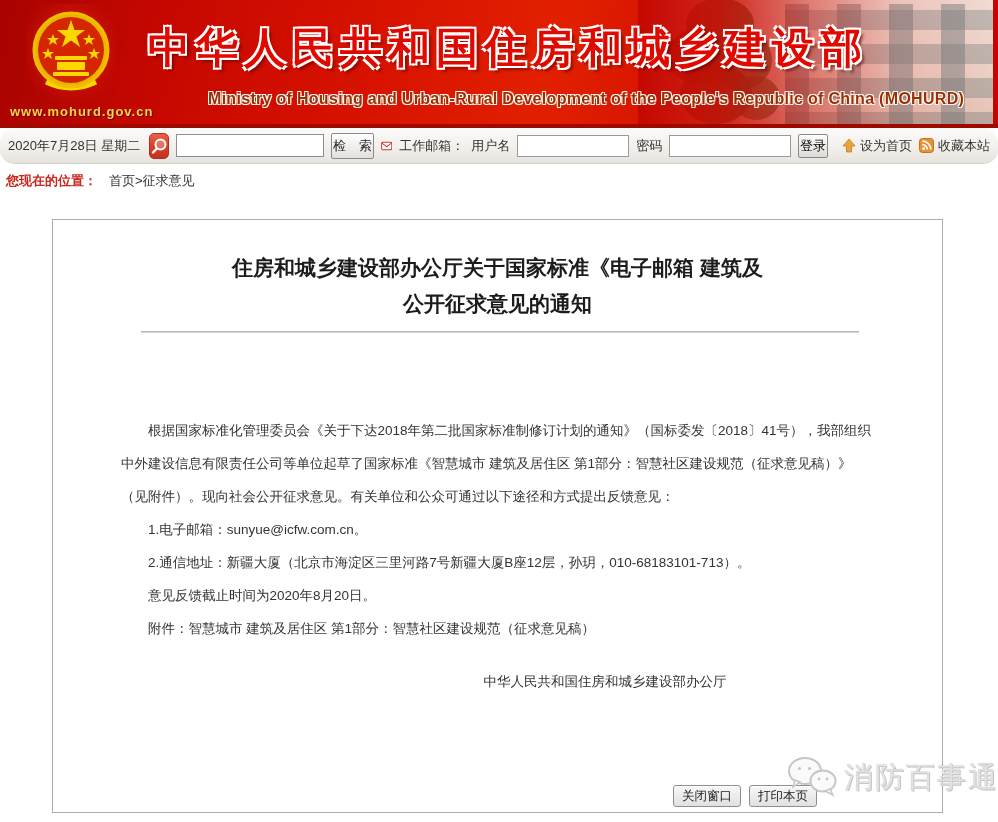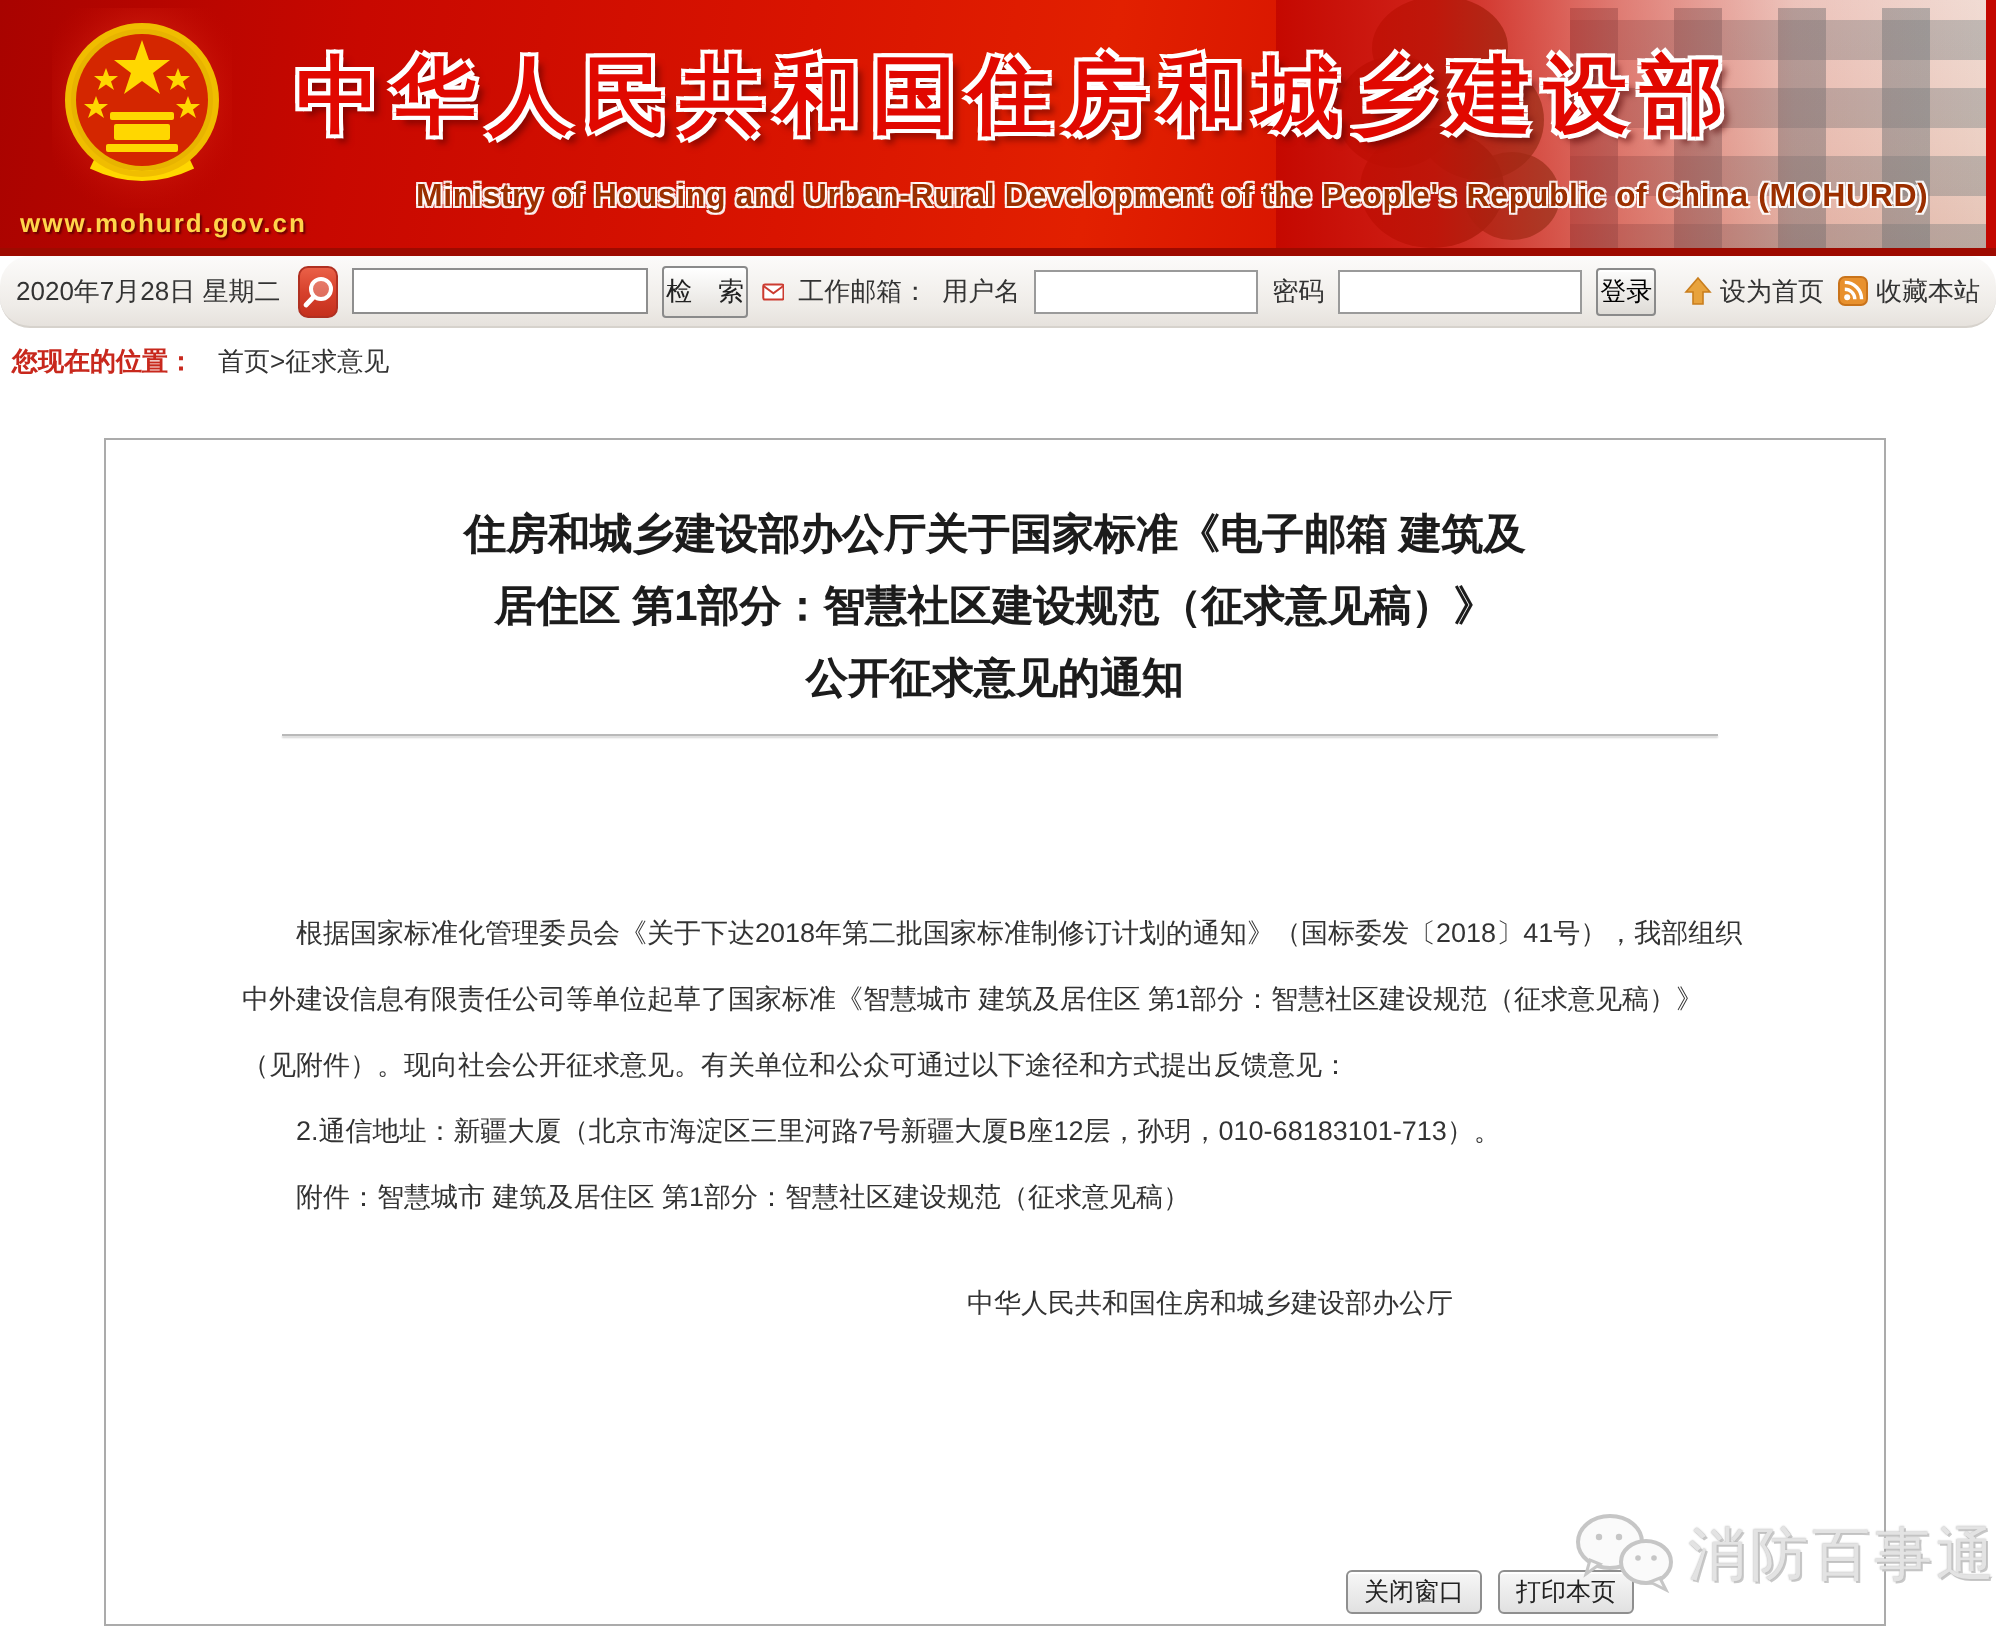--- a/index.html
+++ b/index.html
@@ -166,28 +166,29 @@
   </div>
 
   <div class="breadcrumb">
     <span class="bc-label">您现在的位置：</span>
     <span class="bc-path">首页&gt;征求意见</span>
   </div>
 
   <main class="panel">
     <h1 class="doc-title">
       <span>住房和城乡建设部办公厅关于国家标准《电子邮箱 建筑及</span>
-      <span>居住区 第1部分：智慧社区建设规范（征求意见稿）》</span>
       <span>公开征求意见的通知</span>
     </h1>
     <div class="divider"></div>
 
     <div class="doc-body">
       <p>根据国家标准化管理委员会《关于下达2018年第二批国家标准制修订计划的通知》（国标委发〔2018〕41号），我部组织中外建设信息有限责任公司等单位起草了国家标准《智慧城市 建筑及居住区 第1部分：智慧社区建设规范（征求意见稿）》（见附件）。现向社会公开征求意见。有关单位和公众可通过以下途径和方式提出反馈意见：</p>
+      <p>1.电子邮箱：sunyue@icfw.com.cn。</p>
       <p>2.通信地址：新疆大厦（北京市海淀区三里河路7号新疆大厦B座12层，孙玥，010-68183101-713）。</p>
+      <p>意见反馈截止时间为2020年8月20日。</p>
       <p>附件：智慧城市 建筑及居住区 第1部分：智慧社区建设规范（征求意见稿）</p>
     </div>
 
     <div class="signature">
       <p>中华人民共和国住房和城乡建设部办公厅</p>
     </div>
 
     <div class="doc-actions">
       <button>关闭窗口</button>
       <button>打印本页</button>

